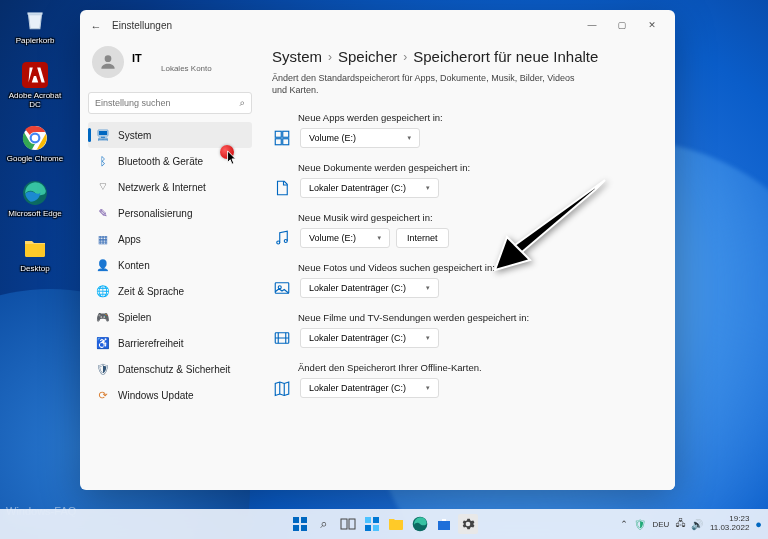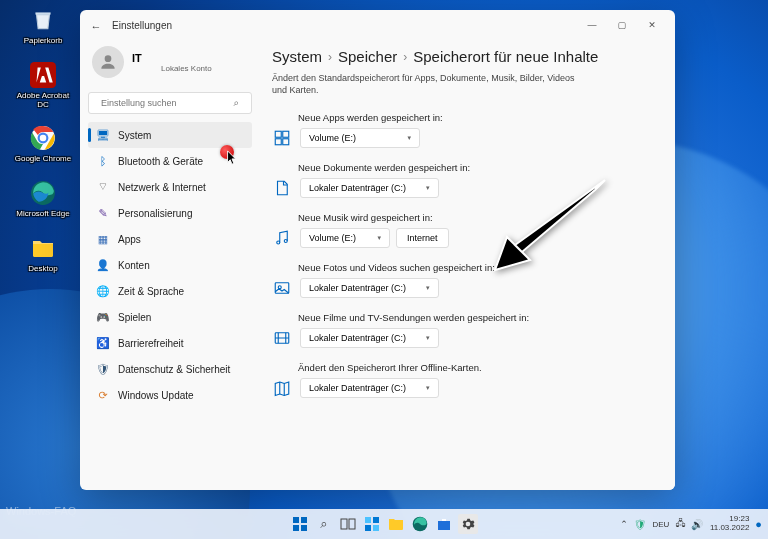--- a/index.html
+++ b/index.html
@@ -4,21 +4,21 @@
 <style>
 * { box-sizing: border-box; margin: 0; padding: 0; font-family: "Segoe UI", Arial, sans-serif; }
 body { width: 768px; height: 539px; overflow: hidden; position: relative; background: #0a5dc9; }
 
 
 .wallpaper { position: absolute; inset: 0; background: radial-gradient(circle at 70% 60%, #4da3f0 0%, #1e6fd9 30%, #0a5dc9 50%, #063a8c 80%, #052d6b 100%); }
 .wallpaper::before { content:""; position:absolute; right:-100px; bottom:-100px; width:500px; height:500px; background: radial-gradient(circle at 30% 30%, #7ec5f5 0%, #3b8de6 40%, transparent 70%); border-radius:50%; filter: blur(2px); }
 .wallpaper::after { content:""; position:absolute; left:-150px; bottom:-150px; width:400px; height:400px; background: radial-gradient(circle at 60% 40%, #2a7ad2 0%, #0a4aa0 60%, transparent 80%); border-radius:50%; }
 
 
-.desktop-icons { position: absolute; top: 5px; left: 13px; width: 60px; }
+.desktop-icons { position: absolute; top: 5px; left: 5px; width: 60px; }
 .dicon { display:flex; flex-direction:column; align-items:center; margin-bottom:14px; }
 .dicon-img { width:30px; height:30px; display:flex; align-items:center; justify-content:center; }
 .dicon-label { color:#fff; font-size:8px; text-align:center; text-shadow: 1px 1px 1px #000, -1px -1px 1px #000, 1px -1px 1px #000, -1px 1px 1px #000; margin-top:2px; line-height:1.1; }
 
 
 .watermark { position:absolute; left:6px; bottom:22px; color:rgba(255,255,255,0.5); font-size:11px; }
 
 
 .taskbar { position:absolute; bottom:0; left:0; right:0; height:30px; background:rgba(240,244,252,0.9); backdrop-filter: blur(10px); display:flex; align-items:center; padding:0 6px; }
 .taskbar-center { position:absolute; left:50%; transform:translateX(-50%); display:flex; gap:4px; align-items:center; }
@@ -37,21 +37,21 @@
 
 .window-body { flex:1; display:flex; overflow:hidden;justify-content:space-between; }
 
 
 .sidebar { width:180px; padding:0 8px 8px 8px; overflow-y:auto; }
 .account { display:flex; align-items:center; gap:8px; padding:6px 4px 10px 4px; }
 .avatar { width:32px; height:32px; border-radius:50%; background:#ddd; display:flex; align-items:center; justify-content:center; }
 .avatar svg { width:20px; height:20px; fill:#888; }
 .account-name { font-size:11px; font-weight:600; }
 .account-sub { font-size:8px; color:#666;padding-left:29px; }
-.search { display:flex; align-items:center; background:#fff; border:1px solid #ddd; border-radius:3px; padding:4px 12px; margin:4px 0 8px 0; }
+.search { display:flex; align-items:center; background:#fff; border:1px solid #ddd; border-radius:3px; padding:4px 6px; margin:4px 0 8px 0; }
 .search input { border:none; outline:none; flex:1; font-size:9px; background:transparent; }
 .nav { display:flex; flex-direction:column; }
 .nav-item { display:flex; align-items:center; gap:8px; padding:6px 8px; font-size:10px; color:#222; border-radius:3px; position:relative; }
 .nav-item.active { background:#ececec; }
 .nav-item.active::before { content:""; position:absolute; left:0; top:6px; bottom:6px; width:2.5px; background:#0067c0; border-radius:2px; }
 .nav-icon { width:14px; height:14px; display:flex; align-items:center; justify-content:center; font-size:11px; }
 
 
 .main { flex:1; padding:8px 20px 8px 12px; overflow-y:auto; background:#f9f9f9; }
 .breadcrumb { font-size:15px; color:#222; margin-bottom:8px; display:flex; gap:6px; align-items:center; flex-wrap:wrap; }

